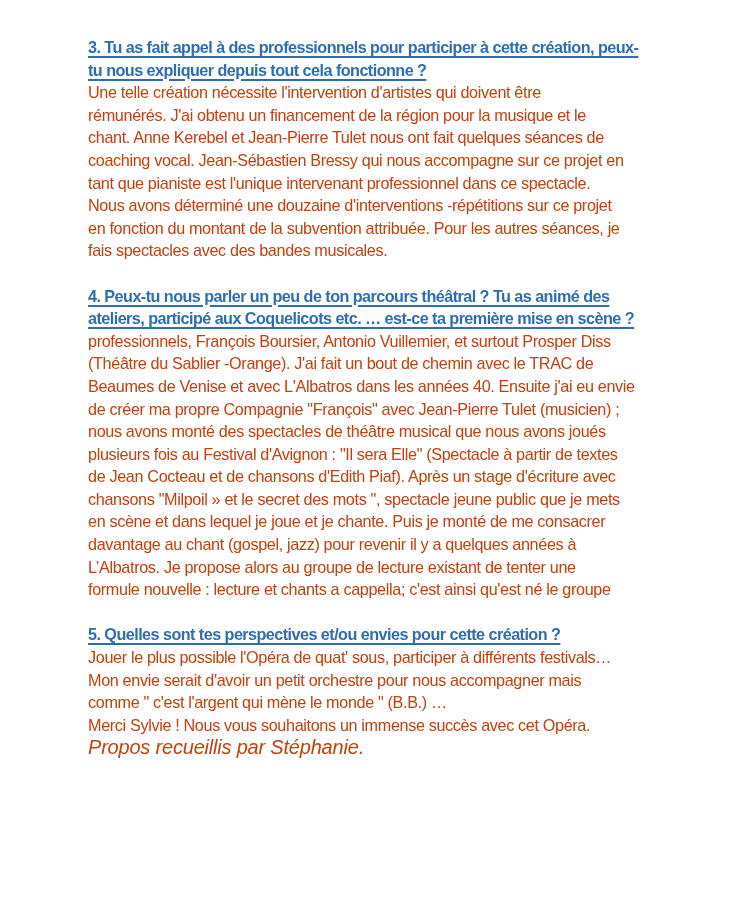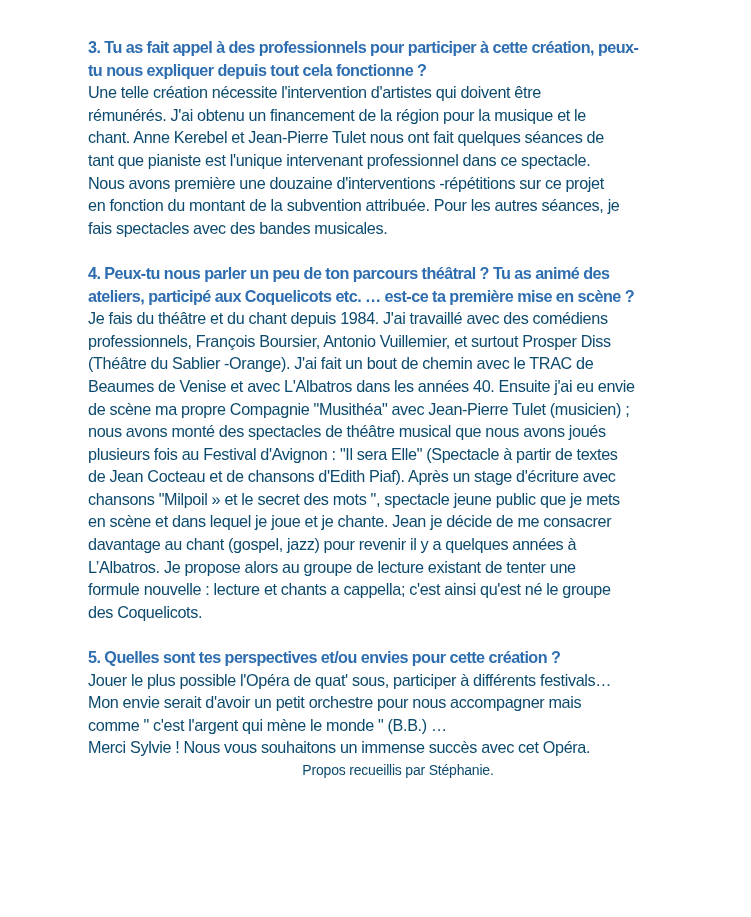--- a/index.html
+++ b/index.html
@@ -19,87 +19,87 @@
       left: 88px;
       top: 36px;
       width: 620px;
     }
     .line {
       display: block;
       white-space: nowrap;
       font-size: 16.2px;
       line-height: 22.6px;
       height: 22.6px;
-      color: #0c4a6e;
+      color: #c2410c;
       letter-spacing: -0.35px;
     }
     .q {
       color: #2e6eb0;
       font-weight: bold;
       letter-spacing: -0.55px;
     }
     .q span.u {
+      text-decoration: underline;
       text-decoration-thickness: 1.5px;
       text-underline-offset: 3px;
     }
     .gap {
       display: block;
       height: 22.6px;
     }
     .credit {
-      font-size: 14px;
+      font-style: italic;
+      font-size: 20px;
       line-height: 22px;
       height: 22px;
       letter-spacing: -0.2px;
-      text-align: center;
     }
   </style>
 </head>
 <body>
 
 <div class="page">
 
   <div>
     <div>
       <span class="line q"><span class="u">3. Tu as fait appel à des professionnels pour participer à cette création, peux-</span></span>
       <span class="line q"><span class="u">tu nous expliquer depuis tout cela fonctionne ?</span></span>
     </div>
     <div>
       <span class="line">Une telle création nécessite l'intervention d'artistes qui doivent être</span>
       <span class="line">rémunérés. J'ai obtenu un financement de la région pour la musique et le</span>
       <span class="line">chant. Anne Kerebel et Jean-Pierre Tulet nous ont fait quelques séances de</span>
+      <span class="line">coaching vocal. Jean-Sébastien Bressy qui nous accompagne sur ce projet en</span>
       <span class="line">tant que pianiste est l'unique intervenant professionnel dans ce spectacle.</span>
-      <span class="line">Nous avons première une douzaine d'interventions -répétitions sur ce projet</span>
+      <span class="line">Nous avons déterminé une douzaine d'interventions -répétitions sur ce projet</span>
       <span class="line">en fonction du montant de la subvention attribuée. Pour les autres séances, je</span>
       <span class="line">fais spectacles avec des bandes musicales.</span>
     </div>
   </div>
 
   <span class="gap"></span>
 
   <div>
     <div>
       <span class="line q"><span class="u">4. Peux-tu nous parler un peu de ton parcours théâtral ? Tu as animé des</span></span>
       <span class="line q"><span class="u">ateliers, participé aux Coquelicots etc. … est-ce ta première mise en scène ?</span></span>
     </div>
     <div>
-      <span class="line">Je fais du théâtre et du chant depuis 1984. J'ai travaillé avec des comédiens</span>
       <span class="line">professionnels, François Boursier, Antonio Vuillemier, et surtout Prosper Diss</span>
       <span class="line">(Théâtre du Sablier -Orange). J'ai fait un bout de chemin avec le TRAC de</span>
       <span class="line">Beaumes de Venise et avec L'Albatros dans les années 40. Ensuite j'ai eu envie</span>
-      <span class="line">de scène ma propre Compagnie "Musithéa" avec Jean-Pierre Tulet (musicien) ;</span>
+      <span class="line">de créer ma propre Compagnie "François" avec Jean-Pierre Tulet (musicien) ;</span>
       <span class="line">nous avons monté des spectacles de théâtre musical que nous avons joués</span>
       <span class="line">plusieurs fois au Festival d'Avignon : "Il sera Elle" (Spectacle à partir de textes</span>
       <span class="line">de Jean Cocteau et de chansons d'Edith Piaf). Après un stage d'écriture avec</span>
       <span class="line">chansons "Milpoil » et le secret des mots ", spectacle jeune public que je mets</span>
-      <span class="line">en scène et dans lequel je joue et je chante. Jean je décide de me consacrer</span>
+      <span class="line">en scène et dans lequel je joue et je chante. Puis je monté de me consacrer</span>
       <span class="line">davantage au chant (gospel, jazz) pour revenir il y a quelques années à</span>
       <span class="line">L’Albatros. Je propose alors au groupe de lecture existant de tenter une</span>
       <span class="line">formule nouvelle : lecture et chants a cappella; c'est ainsi qu'est né le groupe</span>
-      <span class="line">des Coquelicots.</span>
     </div>
   </div>
 
   <span class="gap"></span>
 
   <div>
     <div>
       <span class="line q"><span class="u">5. Quelles sont tes perspectives et/ou envies pour cette création ?</span></span>
     </div>
     <div>

